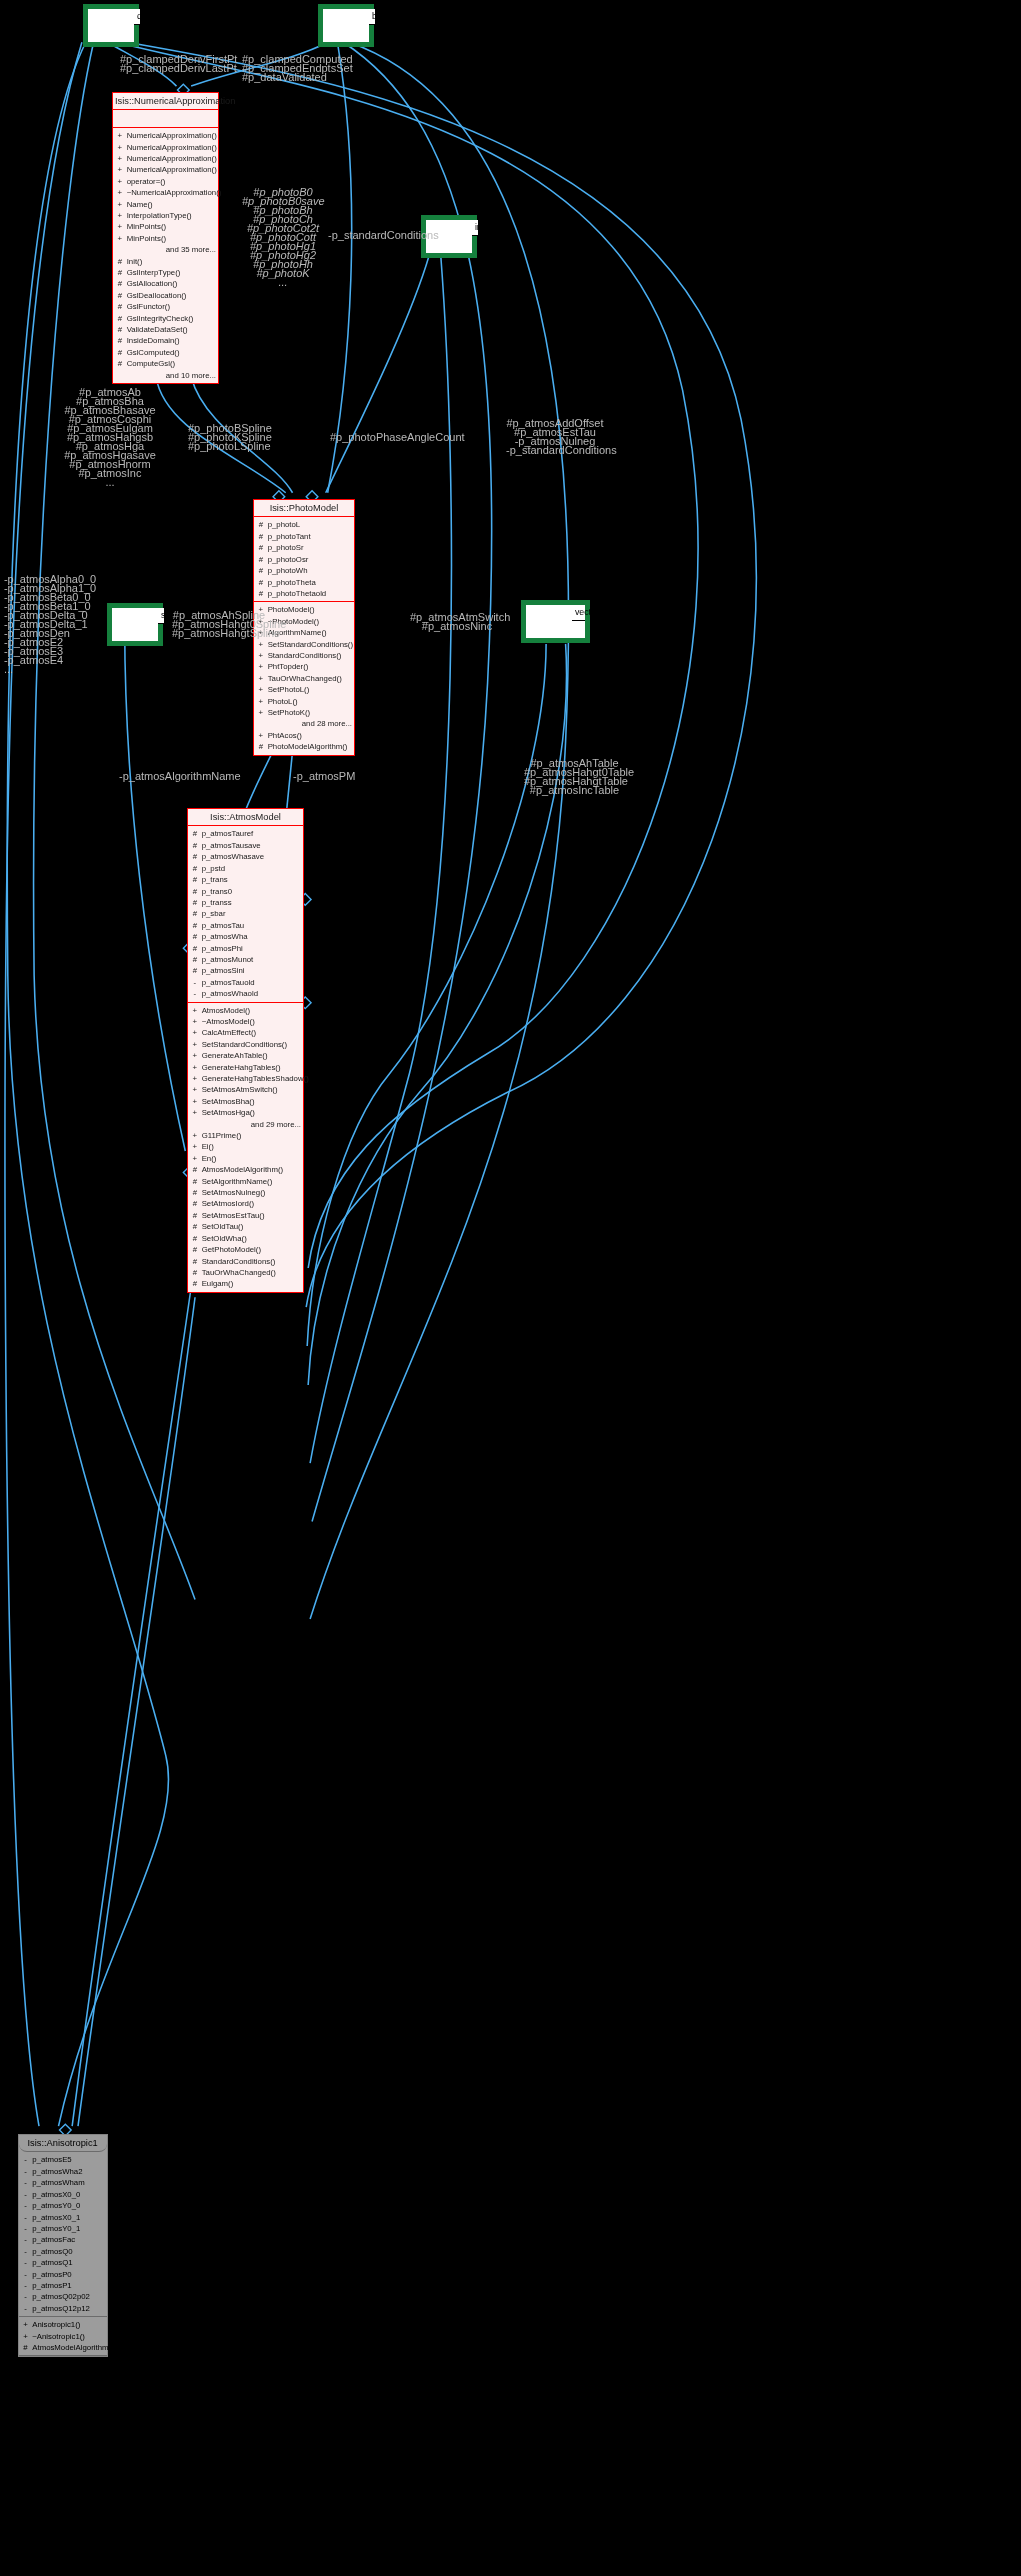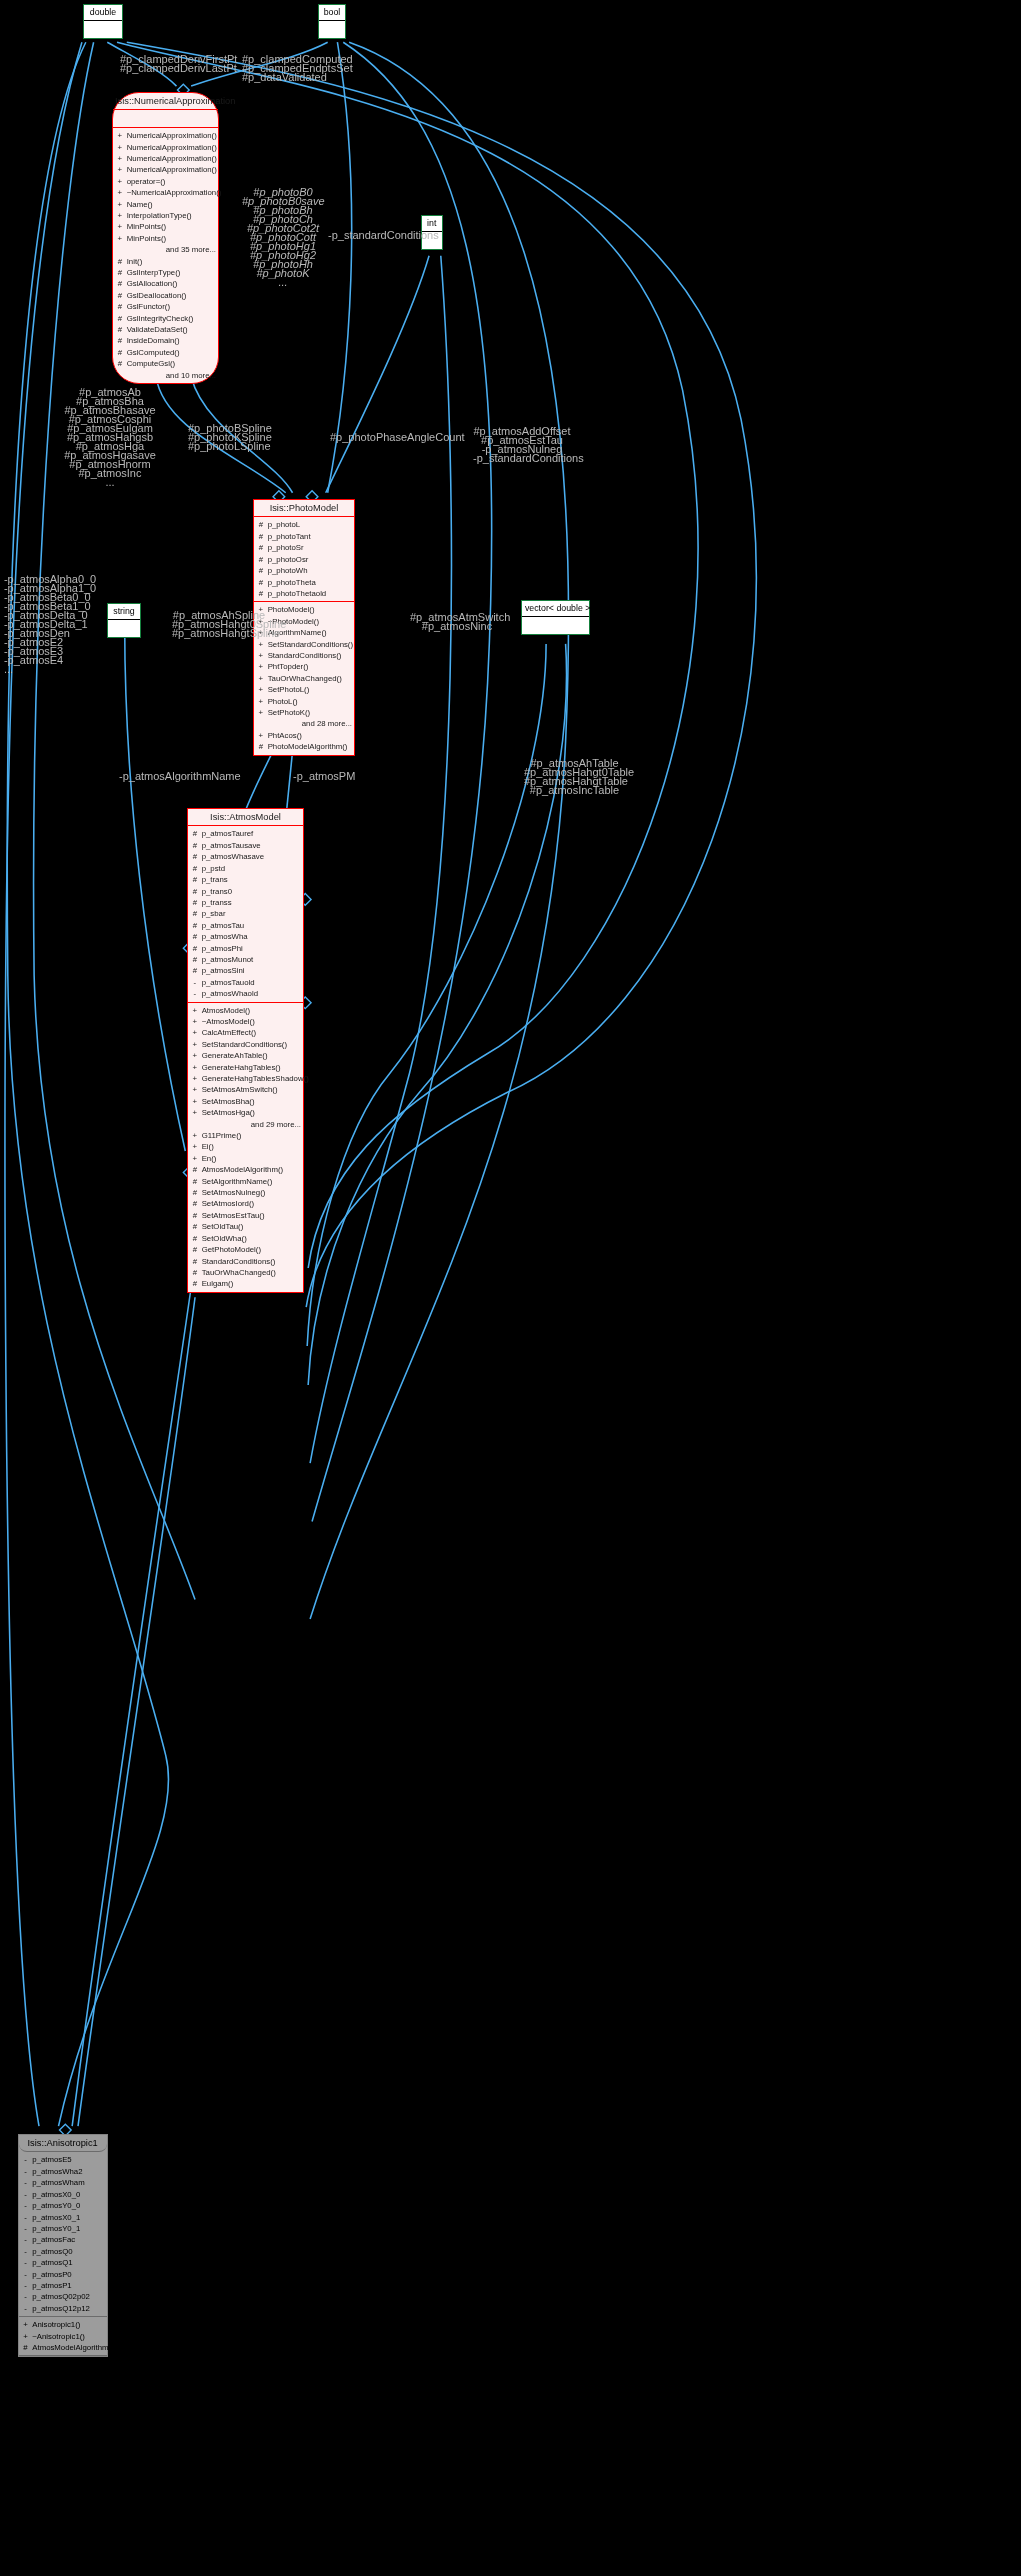--- a/index.html
+++ b/index.html
@@ -21,21 +21,21 @@
   .cls .row.more .nm{padding-left:9.8px;text-align:right;}
   .cls .empty{height:12.7px;}
 
   
   .cls.root{background:#9c9c9c;border:1px solid #838383;}
   .cls.root .title{border-bottom:1px solid #6b6b6b;color:#000;border-radius:8px;}
   .cls.root .sect{border-bottom:1px solid #6b6b6b;}
   .cls.root .row{color:#000;}
 
   
-  .tbox{position:absolute;box-sizing:border-box;background:#fff;border:1px solid #15803d;}
+  .tbox{position:absolute;box-sizing:border-box;background:#fff;border:5px solid #15803d;padding-left:46px;}
   .tbox .title{font-size:8.8px;color:#000;text-align:center;padding:2px 2.9px;
                border-bottom:1px solid #000;line-height:10.7px;white-space:nowrap;background:#fff;}
   .tbox .body{height:17.6px;background:#fff;}
 
   
   .lbl{position:absolute;color:#b9b9b9;font-size:11px;line-height:9px;white-space:pre;}
   .lbl.c{text-align:center;}
   .lbl.l{text-align:left;}
 </style>
 </head>
@@ -115,21 +115,21 @@
   <div class="tbox" style="left:107px;top:603px;width:34px;">
     <div class="title">string</div>
     <div class="body"></div>
   </div>
 
   <div class="tbox" style="left:521px;top:600px;width:69px;">
     <div class="title">vector&lt; double &gt;</div>
     <div class="body"></div>
   </div>
 
-  <div class="cls" style="left:112px;top:92px;width:107px;border-radius:27px;">
+  <div class="cls" style="left:112px;top:92px;width:107px;">
     <div class="title">Isis::NumericalApproximation</div>
     <div class="sect">
       <div class="empty"></div>
     </div>
     <div class="sect last">
         <div class="row">
           <span class="vis">+</span>
           <span class="nm">NumericalApproximation()</span>
         </div>
         <div class="row">
@@ -583,21 +583,21 @@
 #p_atmosHnorm
 #p_atmosInc
 ...</div>
 
   <div class="lbl c" style="left:188px;top:424px;width:78px;">#p_photoBSpline
 #p_photoKSpline
 #p_photoLSpline</div>
 
   <div class="lbl l" style="left:330px;top:433px;">#p_photoPhaseAngleCount</div>
 
-  <div class="lbl c" style="left:473px;top:419px;width:98px;margin-top:8px;">#p_atmosAddOffset
+  <div class="lbl c" style="left:506px;top:419px;width:98px;">#p_atmosAddOffset
 #p_atmosEstTau
 -p_atmosNulneg
 -p_standardConditions</div>
 
   <div class="lbl l" style="left:3.9px;top:575px;">-p_atmosAlpha0_0
 -p_atmosAlpha1_0
 -p_atmosBeta0_0
 -p_atmosBeta1_0
 -p_atmosDelta_0
 -p_atmosDelta_1

